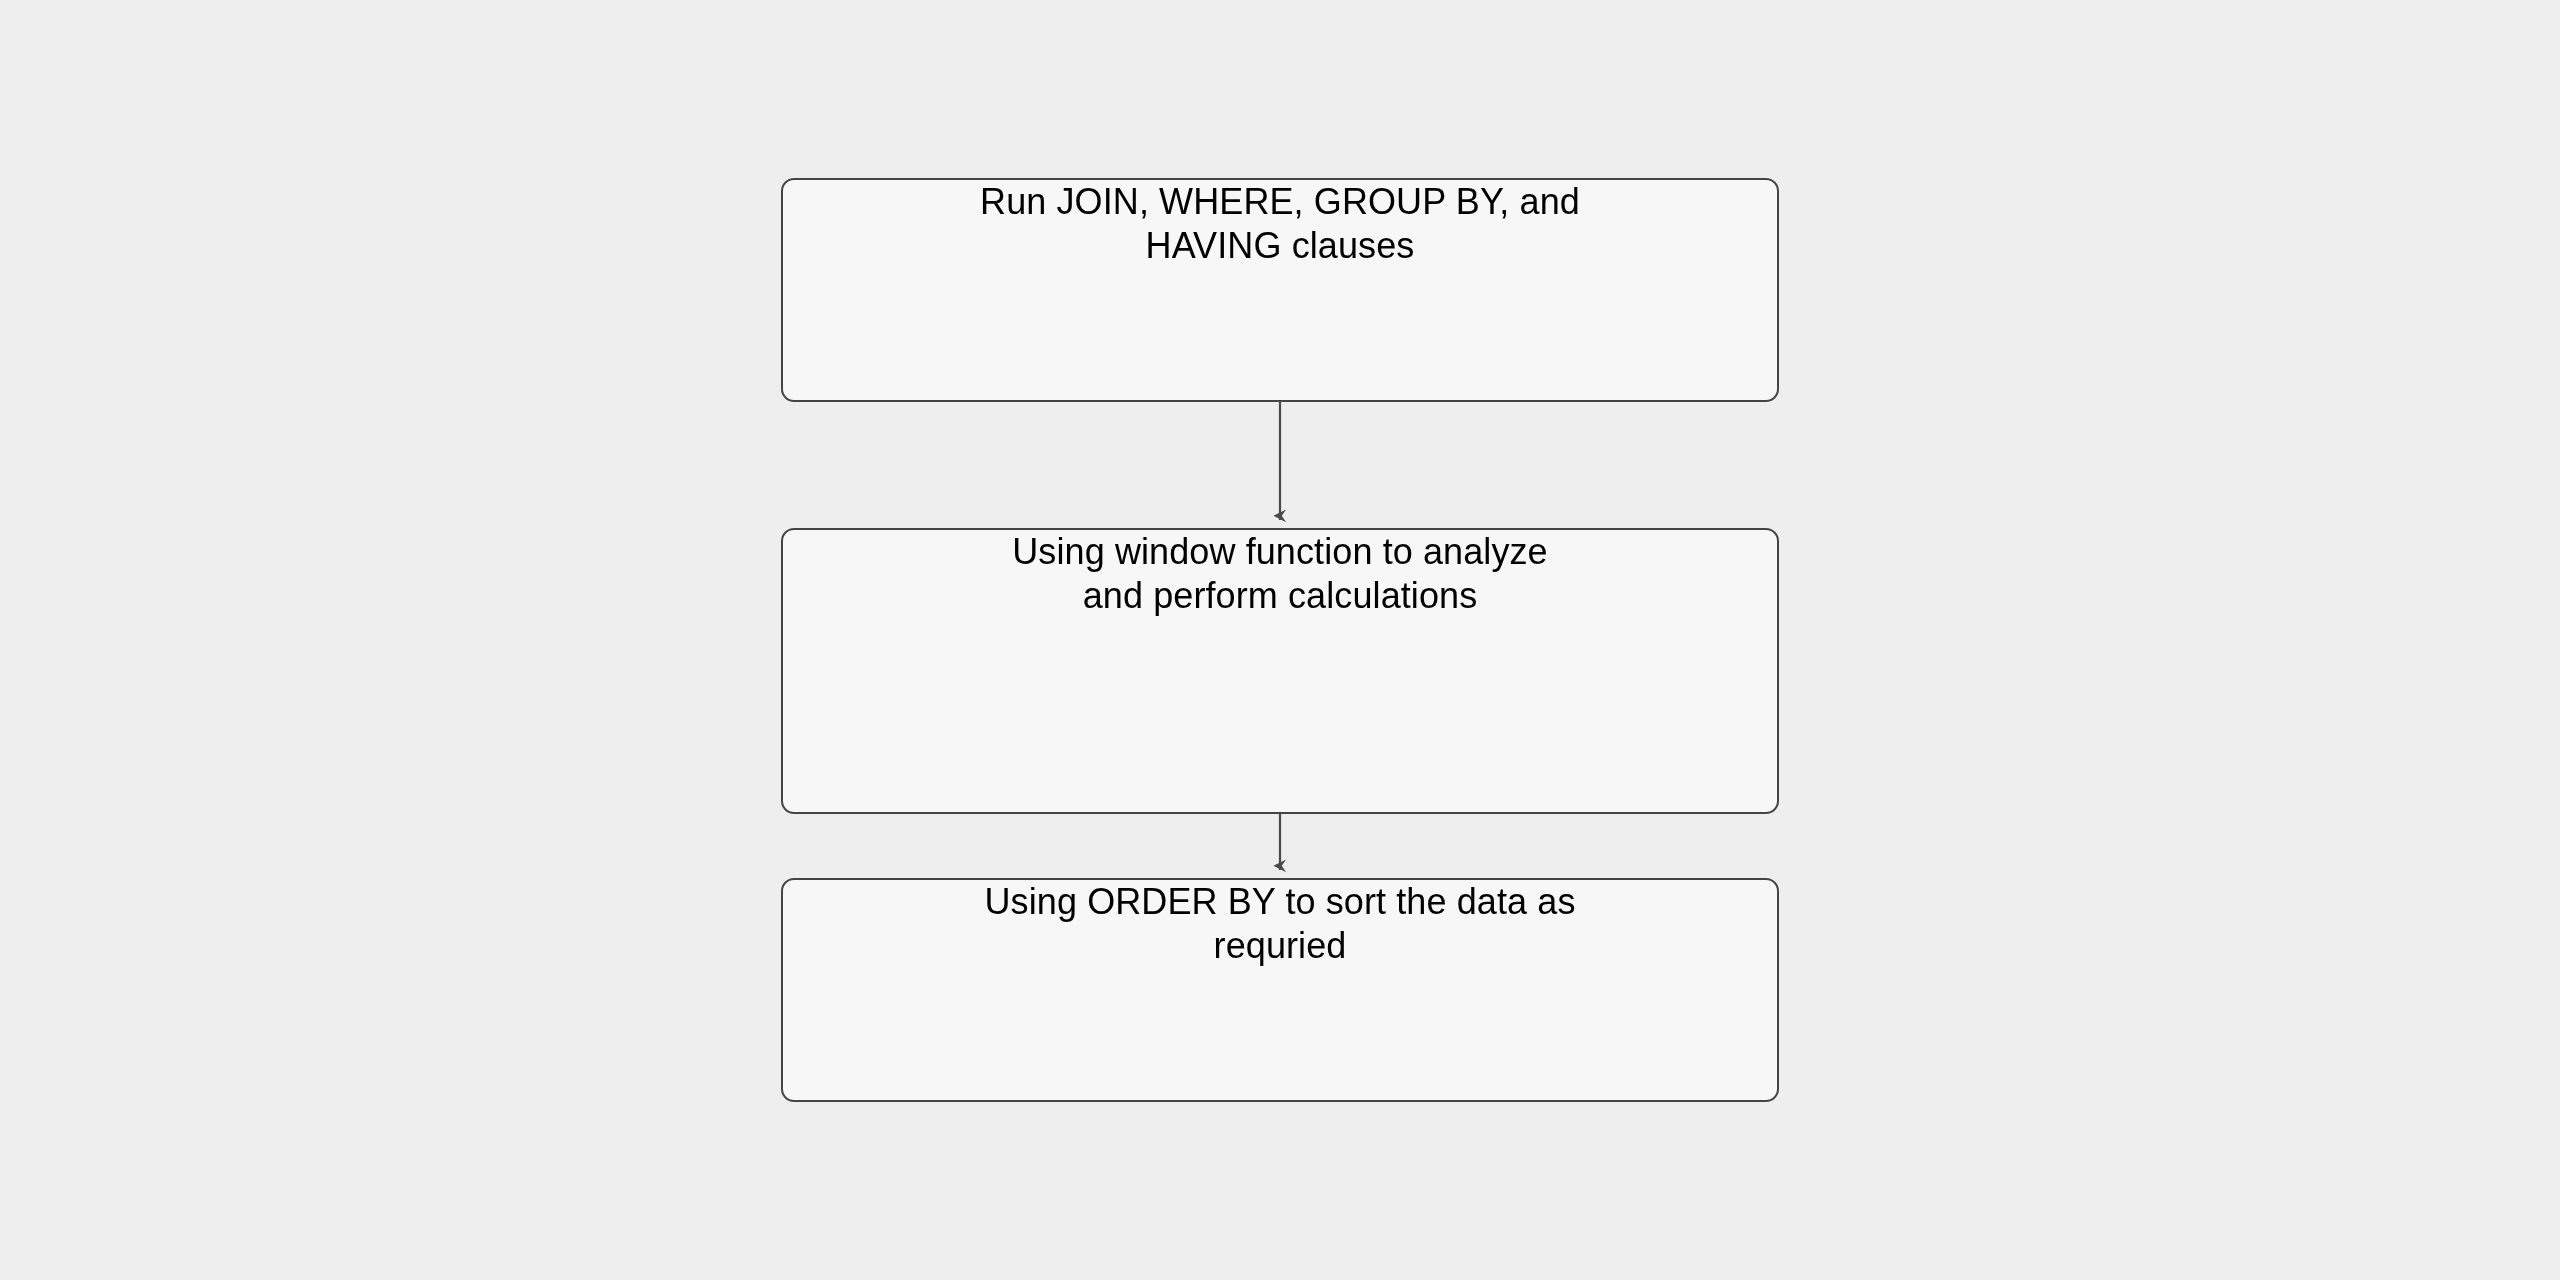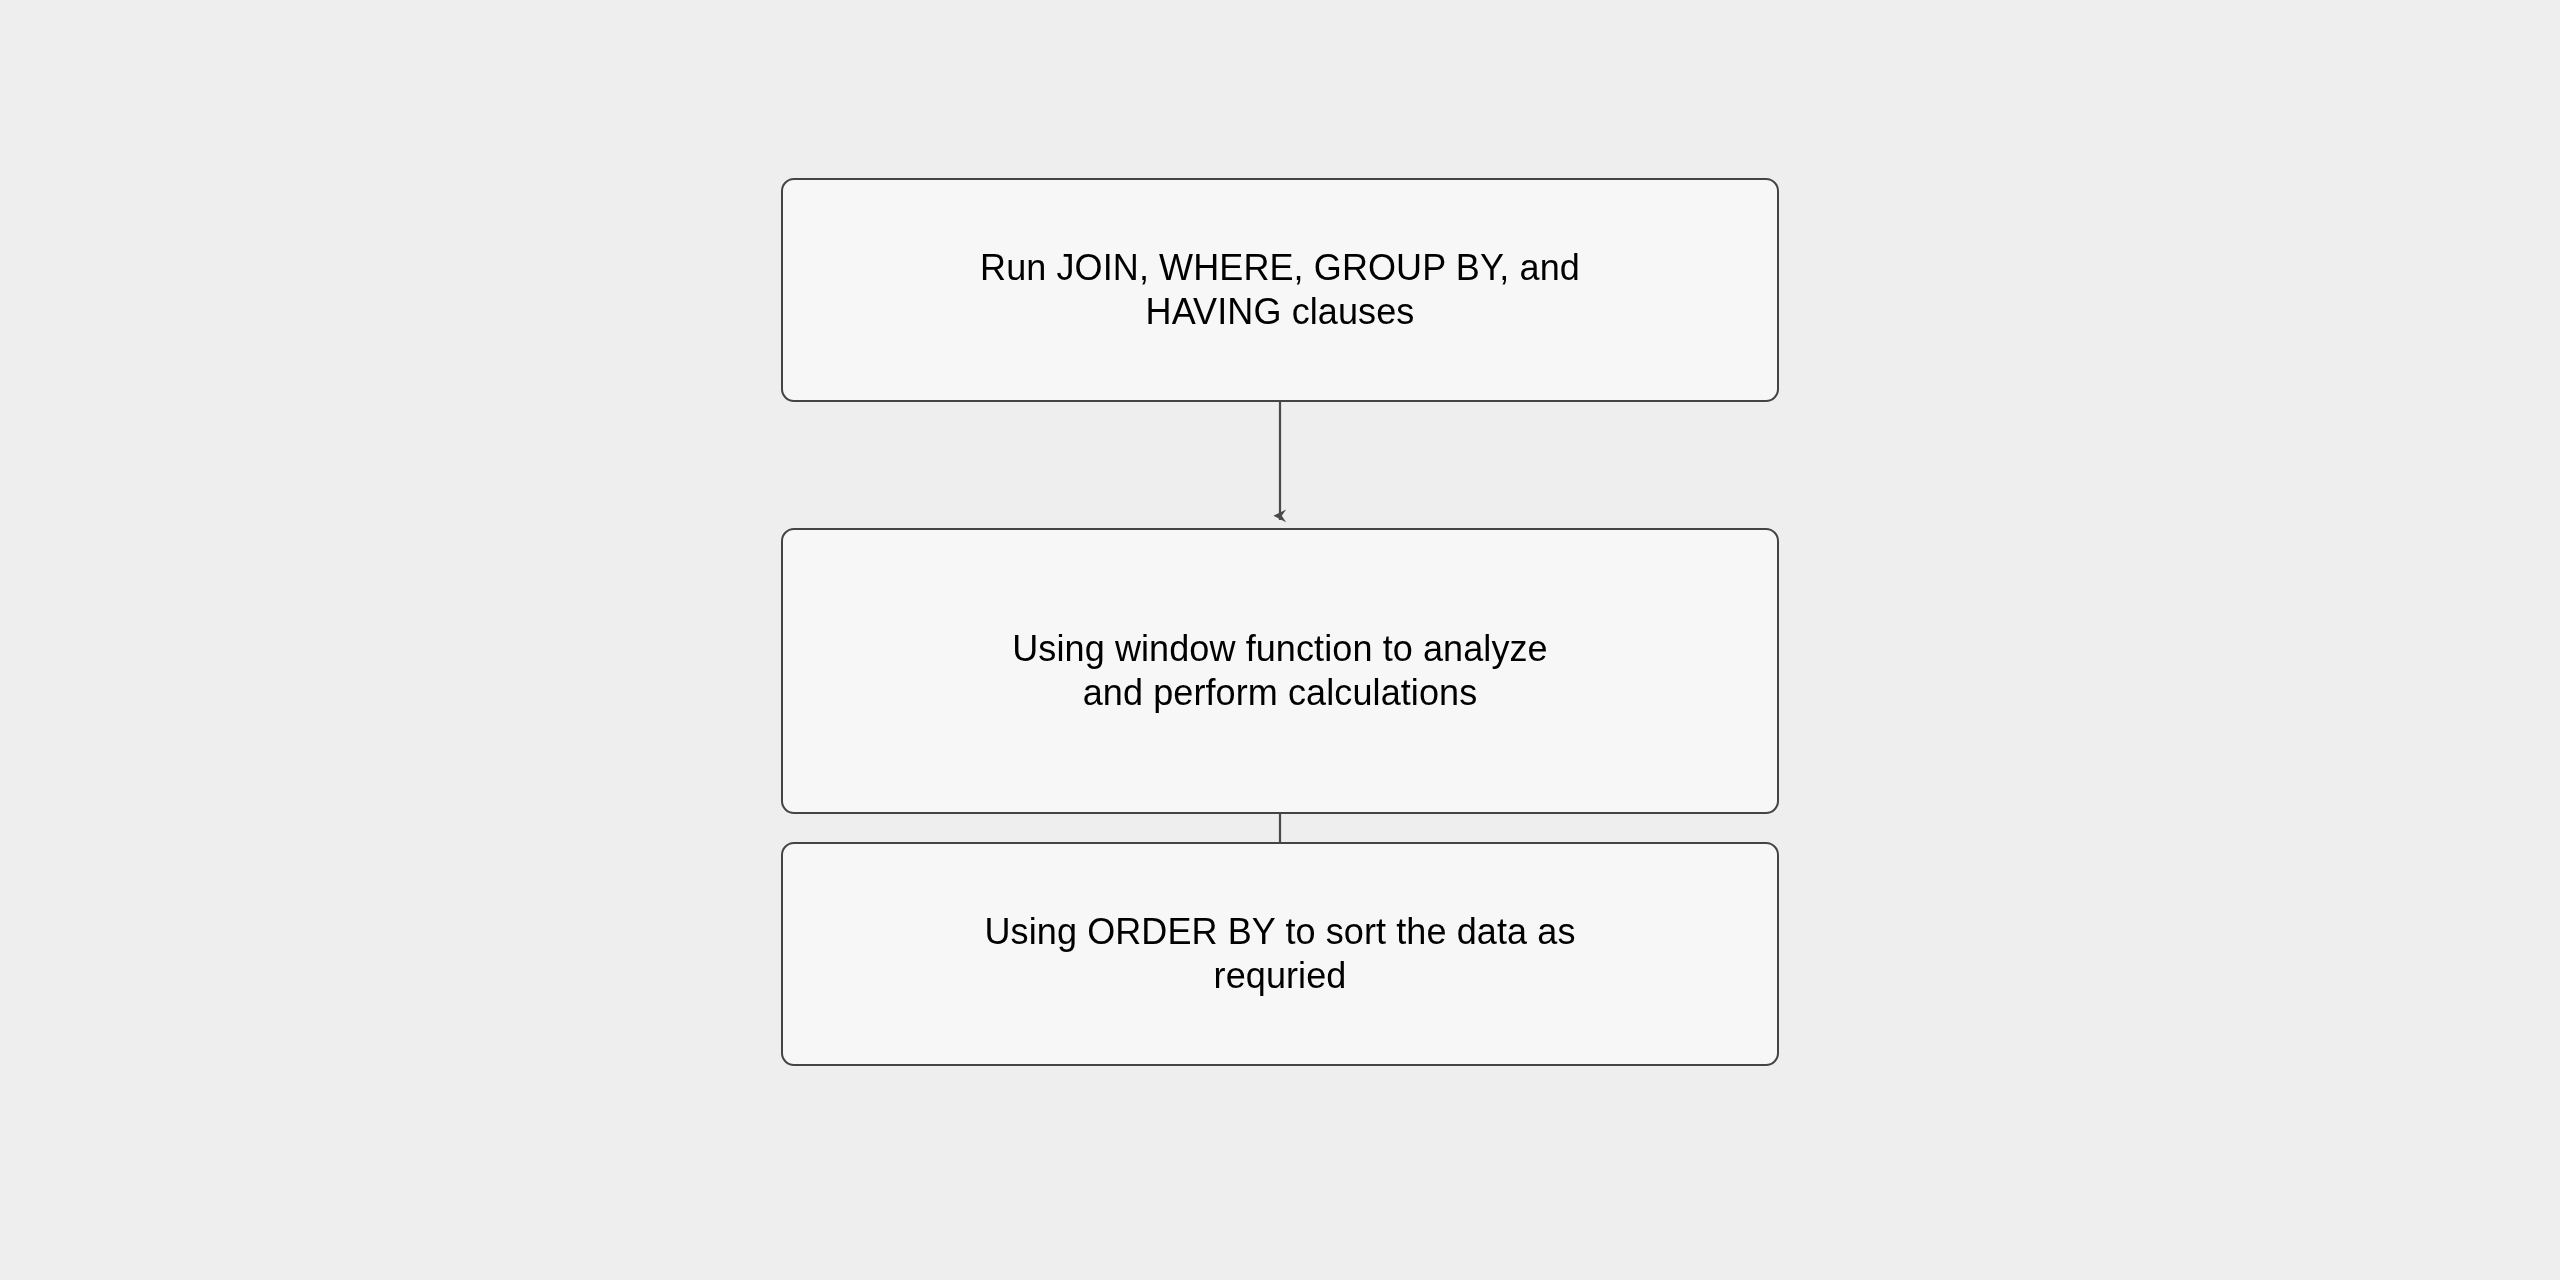--- a/index.html
+++ b/index.html
@@ -21,37 +21,36 @@
   }
   .node {
     position: absolute;
     left: 781px;
     width: 998px;
     box-sizing: border-box;
     background: #f7f7f7;
     border: 2px solid #444444;
     border-radius: 13px;
     display: flex;
-    align-items: center;
     justify-content: center;
     text-align: center;
   }
   .node-label {
     font-family: "Liberation Sans", sans-serif;
     font-size: 36px;
     font-weight: 400;
     line-height: 44px;
     color: #000000;
     letter-spacing: 0.1px;
     white-space: pre-line;
     padding: 0 48px;
   }
   #node-1 { top: 178px; height: 224px; }
   #node-2 { top: 528px; height: 286px; }
-  #node-3 { top: 842px; height: 224px; }
+  #node-3 { top: 878px; height: 224px; }
 
   .edge {
     position: absolute;
     left: 0;
     top: 0;
     width: 2560px;
     height: 1280px;
     pointer-events: none;
   }
 </style>

